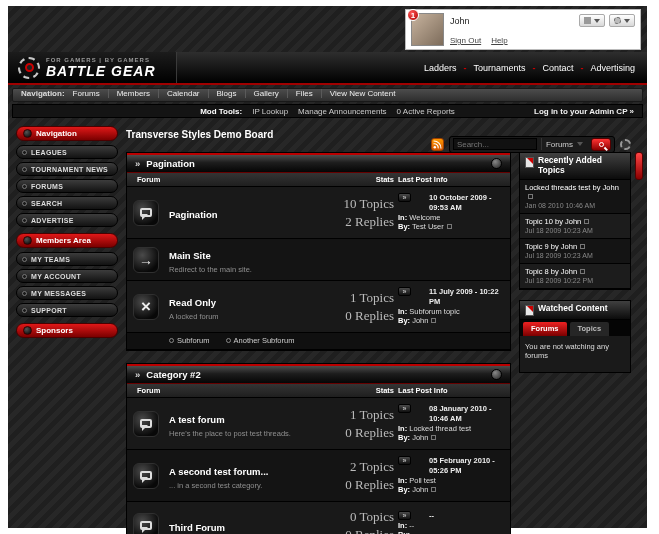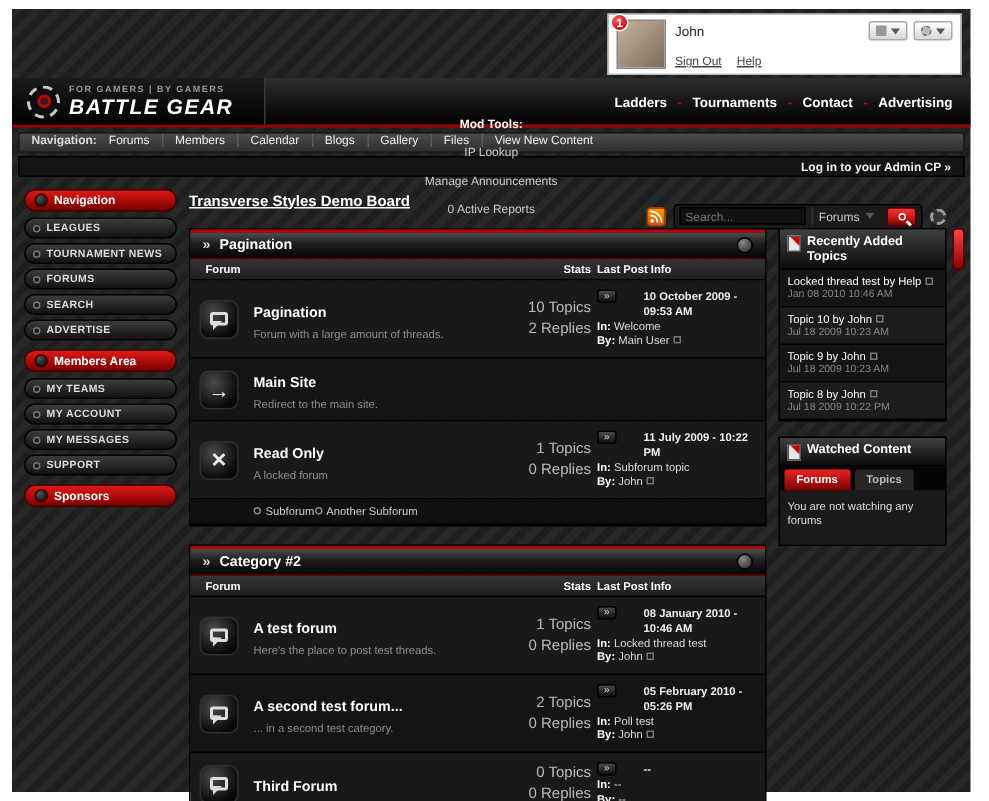--- a/index.html
+++ b/index.html
@@ -33,33 +33,33 @@
     display:flex; align-items:center; }
   .logo-plate { height:100%; display:flex; align-items:center; gap:6px;
     background:linear-gradient(#1c1c1c,#000); padding:0 20px 0 10px; border-right:1px solid #3a3a3a; }
   .gear-logo { width:22px; height:22px; border-radius:50%; background:#0d0d0d; border:2px dashed #c8c8c8;
     display:flex; align-items:center; justify-content:center; flex:none; }
   .gear-core { width:9px; height:9px; border:2px solid #c00; border-radius:50%; background:#222; }
   .brand-col { display:flex; flex-direction:column; }
   .tagline { font-size:6px; color:#9a9a9a; letter-spacing:1px; font-weight:bold; }
   .brand { font-size:14px; color:#fff; font-weight:bold; font-style:italic; letter-spacing:1px; }
   .hnav { margin-left:auto; padding-right:12px; display:flex; align-items:center; }
-  .hnav a { color:#fff; font-weight:bold; font-size:9px; }
+  .hnav a { color:#fff; font-weight:normal; font-size:9px; }
   .hnav a + a::before { content:"-"; color:#c00; margin:0 7px; font-weight:bold; }
 
   
   .navbar { height:14px; margin:3px 4px 0; background:linear-gradient(#4c4c4c,#2e2e2e);
     border:1px solid #181818; border-radius:2px; display:flex; align-items:flex-start; padding:0 8px; }
   .navbar .nlabel { font-size:8px; color:#ddd; font-weight:bold; margin-right:8px; }
   .nav-item { font-size:8px; color:#eee; padding:0 8px; border-left:1px solid #5a5a5a; }
   .nav-item:first-of-type { border-left:none; padding-left:0; }
 
   
   .modbar { height:14px; margin:2px 4px 0; background:#141414; border:1px solid #000;
-    display:flex; align-items:center; justify-content:center; gap:10px; position:relative;flex-direction:column; }
+    display:flex; align-items:center; justify-content:center; gap:10px; position:relative; }
   .modbar .mlabel { font-size:8px; color:#fff; font-weight:bold; }
   .mod-item { font-size:8px; color:#ccc; }
   .admincp { position:absolute; right:8px; font-size:8px; color:#f0f0f0; font-weight:bold; }
 
   
   .main { display:flex; gap:8px; padding:6px 16px 0 8px; }
   .sidebar { width:102px; flex:none; }
   .content { flex:1; min-width:0; }
 
   
@@ -69,21 +69,21 @@
   .side-header:first-child { margin-top:2px; }
   .ball { width:9px; height:9px; border-radius:50%; background:radial-gradient(circle at 35% 30%,#555,#000);
     border:1px solid #300; flex:none; }
   .side-item { height:14px; background:linear-gradient(#3c3c3c,#121212); border:1px solid #000;
     border-radius:7px; color:#ddd; font-size:7px; font-weight:bold; letter-spacing:.3px;
     display:flex; align-items:center; gap:4px; padding:0 5px; margin:3px 0; cursor:pointer; }
   .dot { width:5px; height:5px; border-radius:50%; border:1px solid #777; background:#1a1a1a; flex:none; }
 
   
   .content-top { display:flex; align-items:center; margin-bottom:8px; height:20px; }
-  .breadcrumb { color:#fff; font-size:10px; font-weight:bold; text-decoration:underline; }
+  .breadcrumb { color:#fff; font-size:10px; font-weight:bold; }
   .search-area { margin-left:auto; display:flex; align-items:center; gap:5px;margin-top:20px; }
   .rss { width:13px; height:13px; border-radius:3px; background:linear-gradient(#f90,#d35400);
     border:1px solid #a04000; display:flex; align-items:center; justify-content:center; cursor:pointer; }
   .searchbar { display:flex; align-items:center; gap:4px; background:#1b1b1b; border:1px solid #000;
     border-radius:3px; padding:1px 3px; }
   .search-input { width:84px; height:12px; background:#111; border:1px solid #000; color:#999;
     font-size:8px; padding:0 3px; font-family:"Liberation Sans", sans-serif; }
   .scope { display:flex; align-items:center; gap:4px; font-size:8px; color:#ccc; padding:0 4px;
     border-left:1px solid #333; cursor:pointer; height:12px; }
   .search-btn { width:20px; height:13px; background:linear-gradient(#f33,#8a0000); border:1px solid #550000;
@@ -118,32 +118,32 @@
     background:radial-gradient(circle at 35% 30%,#4a4a4a,#080808 75%);
     border:1px solid #303030; display:flex; align-items:center; justify-content:center; }
   .bubble { width:12px; height:9px; border:2px solid #ddd; border-radius:2px; position:relative; }
   .bubble::after { content:""; position:absolute; left:0; bottom:-5px; width:0; height:0;
     border:3px solid transparent; border-top-color:#ddd; border-left-color:#ddd; }
   .glyph { color:#eee; font-weight:bold; font-size:14px; line-height:1; }
   .glyph.arrow::before { content:"→"; }
   .glyph.xmark::before { content:"×"; font-size:17px; }
   .fname { color:#fff; font-size:9.5px; font-weight:bold; }
   .fdesc { color:#8f8f8f; font-size:7.5px; margin-top:2px; }
-  .fstats { text-align:right; color:#bbb; font-size:10px; line-height:1.35; }
+  .fstats { text-align:right; color:#bbb; font-size:13px; line-height:1.35;font-family:Liberation Serif, serif; }
   .fstats.redirect { grid-column:3 / 5; text-align:left; color:#ddd; }
   .flast { font-size:7.5px; color:#bbb; line-height:1.3; }
   .lp-top { display:flex; gap:18px; align-items:flex-start; }
   .go-btn { min-width:13px; height:9px; background:linear-gradient(#4a4a4a,#101010); border:1px solid #000;
     border-radius:2px; color:#ddd; font-size:7px; line-height:8px; text-align:center; padding:0 1px;
     cursor:pointer; flex:none; }
   .lp-date { color:#eee; font-weight:bold; }
   .lp-lab { color:#fff; }
   .lp-val { color:#ddd; }
   .extlink { width:5px; height:5px; border:1px solid #777; display:inline-block; margin-left:3px; }
-  .subrow { display:flex; padding:3px 8px 4px 42px; background:#101010; border-bottom:1px solid #000; }
+  .subrow { display:flex; gap:16px; padding:3px 8px 4px 42px; background:#101010; border-bottom:1px solid #000; }
   .sf { display:flex; align-items:center; gap:3px; font-size:7.5px; }
   .sf a { color:#ccc; }
   .sf-dot { width:5px; height:5px; border:1px solid #888; border-radius:50%; display:inline-block; }
 
   
   .sblock { background:#161616; border:1px solid #000; margin-bottom:10px; }
   .sblock-h { display:flex; align-items:flex-start; gap:4px; padding:3px 5px;
     background:linear-gradient(#404040,#0b0b0b); border-bottom:1px solid #000;
     color:#fff; font-size:8.5px; font-weight:bold; line-height:1.15; }
   .page-ic { width:9px; height:11px; background:#e8e8e8; border:1px solid #555; position:relative; flex:none; margin-top:1px; }
@@ -324,33 +324,32 @@
               <span class="ch-stats">Stats</span>
               <span>Last Post Info</span>
             </div>
 
             <div class="frow">
               <span class="ficon">
                   <span class="bubble"></span>
                 </span>
               <div>
                 <a class="fname">Pagination</a>
-                <div class="fdesc">Forum with a large amount of threads.</div>
               </div>
               <div class="fstats">
                 <div>10 Topics</div>
                 <div>2 Replies</div>
               </div>
               <div class="flast">
                 <div class="lp-top">
                   <span class="go-btn">»</span>
                   <span class="lp-date">10 October 2009 - 09:53 AM</span>
                 </div>
                 <div><b class="lp-lab">In:</b> <a class="lp-val">Welcome</a></div>
-                <div><b class="lp-lab">By:</b> <a class="lp-val">Main User</a><i class="extlink"></i></div>
+                <div><b class="lp-lab">By:</b> <a class="lp-val">Test User</a><i class="extlink"></i></div>
               </div>
             </div>
 
             <div class="frow alt">
               <span class="ficon">
                   <span class="glyph arrow"></span>
                 </span>
               <div>
                 <a class="fname">Main Site</a>
                 <div class="fdesc">Redirect to the main site.</div>
@@ -473,21 +472,21 @@
 
         <div class="rightbar">
           <span class="ribbon"></span>
 
           <div class="sblock">
             <div class="sblock-h">
               <span class="page-ic"></span>
               <span>Recently Added Topics</span>
             </div>
             <div class="titem alt">
-              <div class="titem-t"><a class="titem-t">Locked thread test by Help</a><i class="extlink"></i></div>
+              <div class="titem-t"><a class="titem-t">Locked threads test by John</a><i class="extlink"></i></div>
               <div class="titem-d">Jan 08 2010 10:46 AM</div>
             </div>
             <div class="titem">
               <div class="titem-t"><a class="titem-t">Topic 10 by John</a><i class="extlink"></i></div>
               <div class="titem-d">Jul 18 2009 10:23 AM</div>
             </div>
             <div class="titem alt">
               <div class="titem-t"><a class="titem-t">Topic 9 by John</a><i class="extlink"></i></div>
               <div class="titem-d">Jul 18 2009 10:23 AM</div>
             </div>

